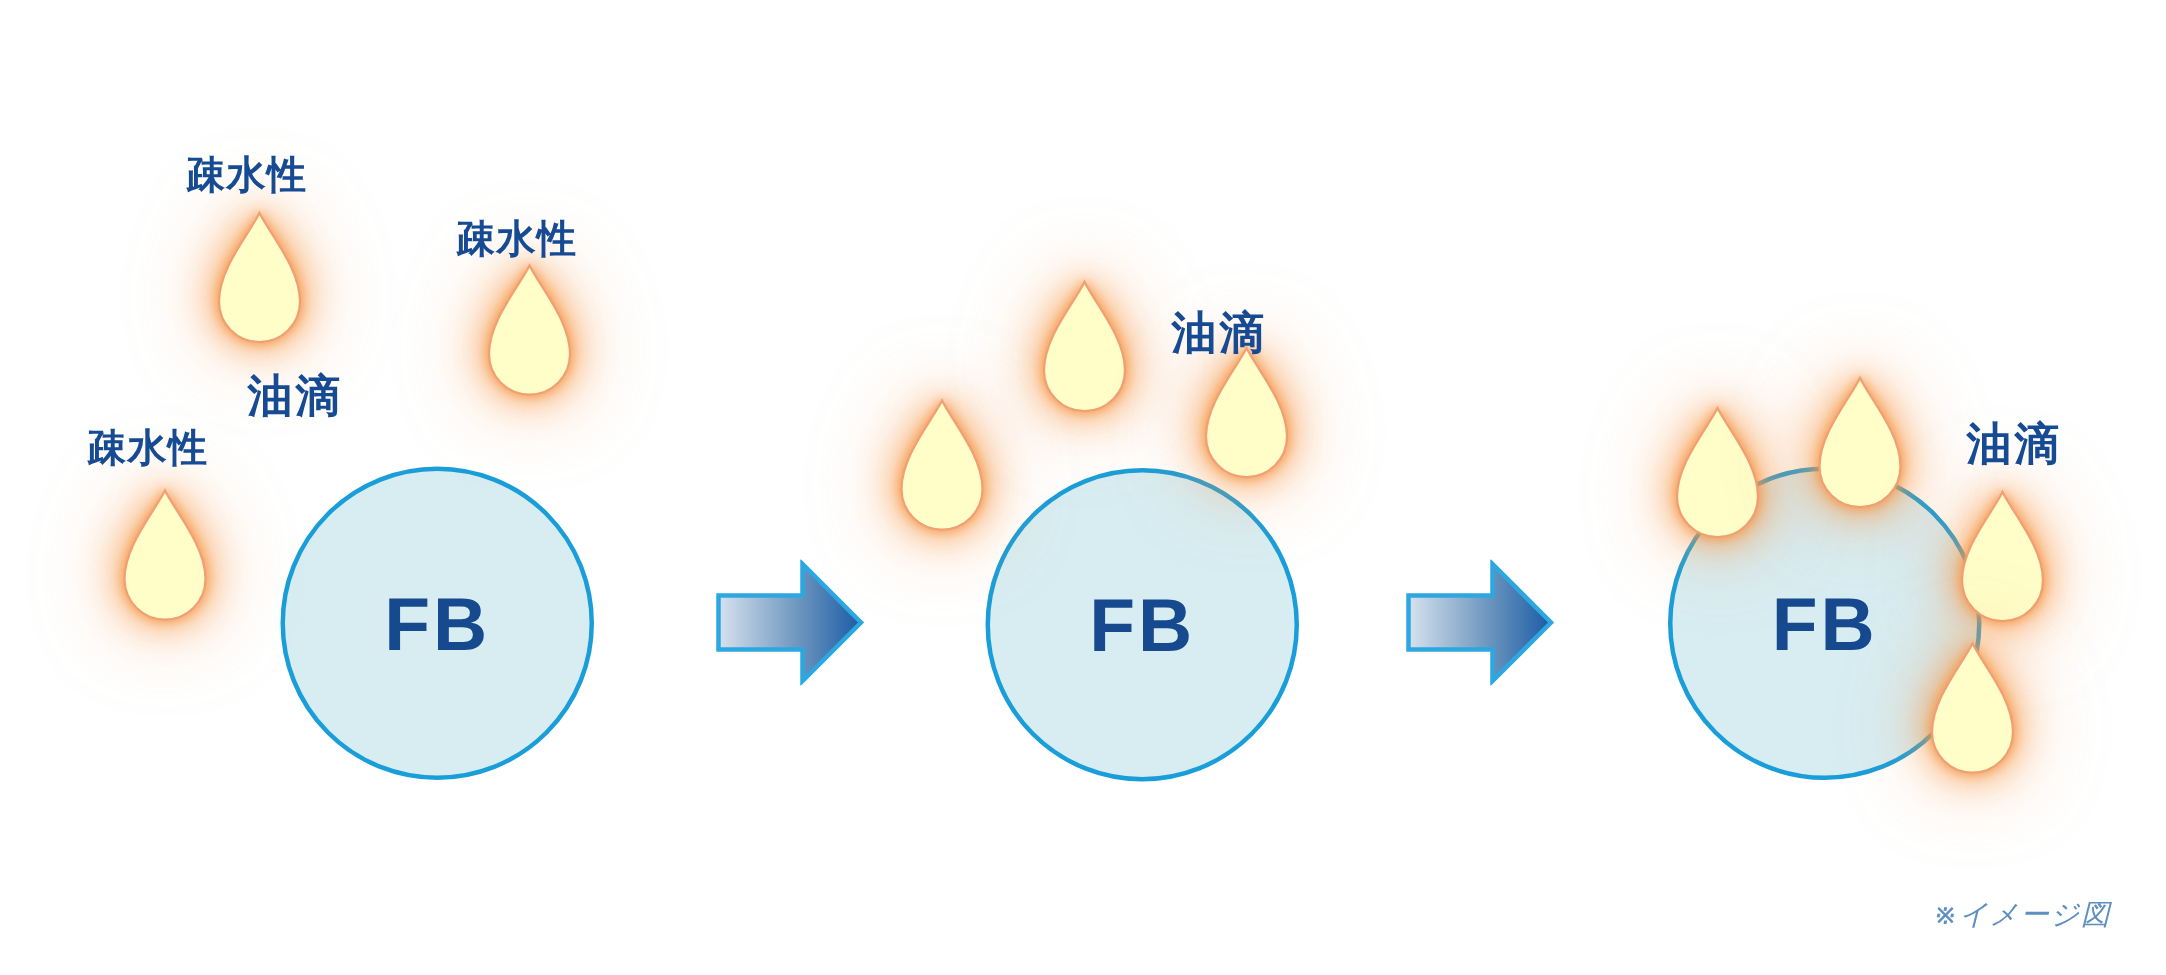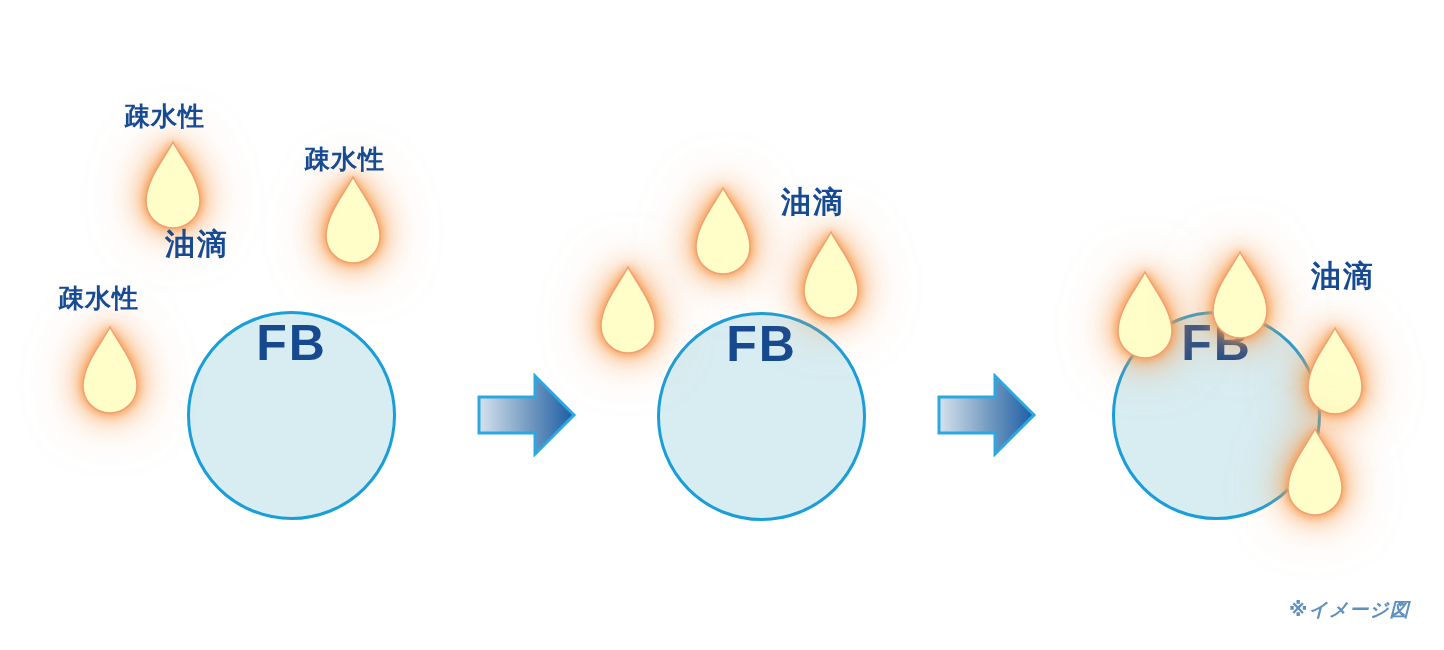--- a/index.html
+++ b/index.html
@@ -2,25 +2,25 @@
 <html style="--background: #ffffff; --label-text: #164a93; --fb-text: #17498f; --circle-fill: #d8edf2; --circle-border: #1a9ed9; --droplet-fill: #fffdc8; --droplet-stroke: #f0a076; --droplet-glow: #f69848; --arrow-border: #2da7e0; --arrow-gradient-start: #d6e2ee; --arrow-gradient-mid: #6f97bf; --arrow-gradient-end: #1b5ca6; --note-text: #5d8fc0;"><head>
 <meta charset="utf-8">
 <style>
   html,body{margin:0;padding:0;background:#fff;}
   .canvas{
     position:relative;width:1444px;height:650px;background:var(--background,#ffffff);
     font-family:"Liberation Sans","DejaVu Sans",sans-serif;overflow:hidden;
   }
   .txt{position:absolute;white-space:nowrap;color:var(--label-text,#164a93);font-weight:700;}
   .hydro{font-size:26px;letter-spacing:1px;text-align:right;}
-  .oil{font-size:30px;letter-spacing:2px;}
+  .oil{font-size:30px;letter-spacing:2px;margin-top:20px;}
   .fb-circle{
     position:absolute;width:209px;height:209px;border-radius:50%;box-sizing:border-box;
     background:var(--circle-fill,#d8edf2);border:3px solid var(--circle-border,#1a9ed9);
-    display:flex;align-items:flex-start;justify-content:center;
+    display:flex;align-items:center;justify-content:center;
   }
   .fb-text{
     font-size:50px;font-weight:600;letter-spacing:2px;color:var(--fb-text,#17498f);
   }
   .droplet{position:absolute;width:58px;height:88px;}
   .droplet svg{
     display:block;overflow:visible;
     filter:drop-shadow(0 0 4px var(--droplet-glow,#f69848))
            drop-shadow(0 0 12px rgba(246,152,72,.8))
            drop-shadow(0 0 24px rgba(246,152,72,.5));
@@ -136,15 +136,15 @@
     </div>
     <div class="droplet" style="left:1286px;top:428px;">
       <svg viewBox="0 0 58 88" width="58" height="88" aria-hidden="true">
         <path d="M29 1 C22 15 2 38 2 60 C2 75 14 87 29 87 C44 87 56 75 56 60 C56 38 36 15 29 1 Z"></path>
       </svg>
     </div>
 
     <div class="txt oil" style="left:1311px;top:256px;">油滴</div>
   </div>
 
-  <div class="note" style="left:1289px;top:597px;font-weight:bold;">※イメージ図</div>
+  <div class="note" style="left:1289px;top:597px;">※イメージ図</div>
 
 </div>
 
 </body></html>

